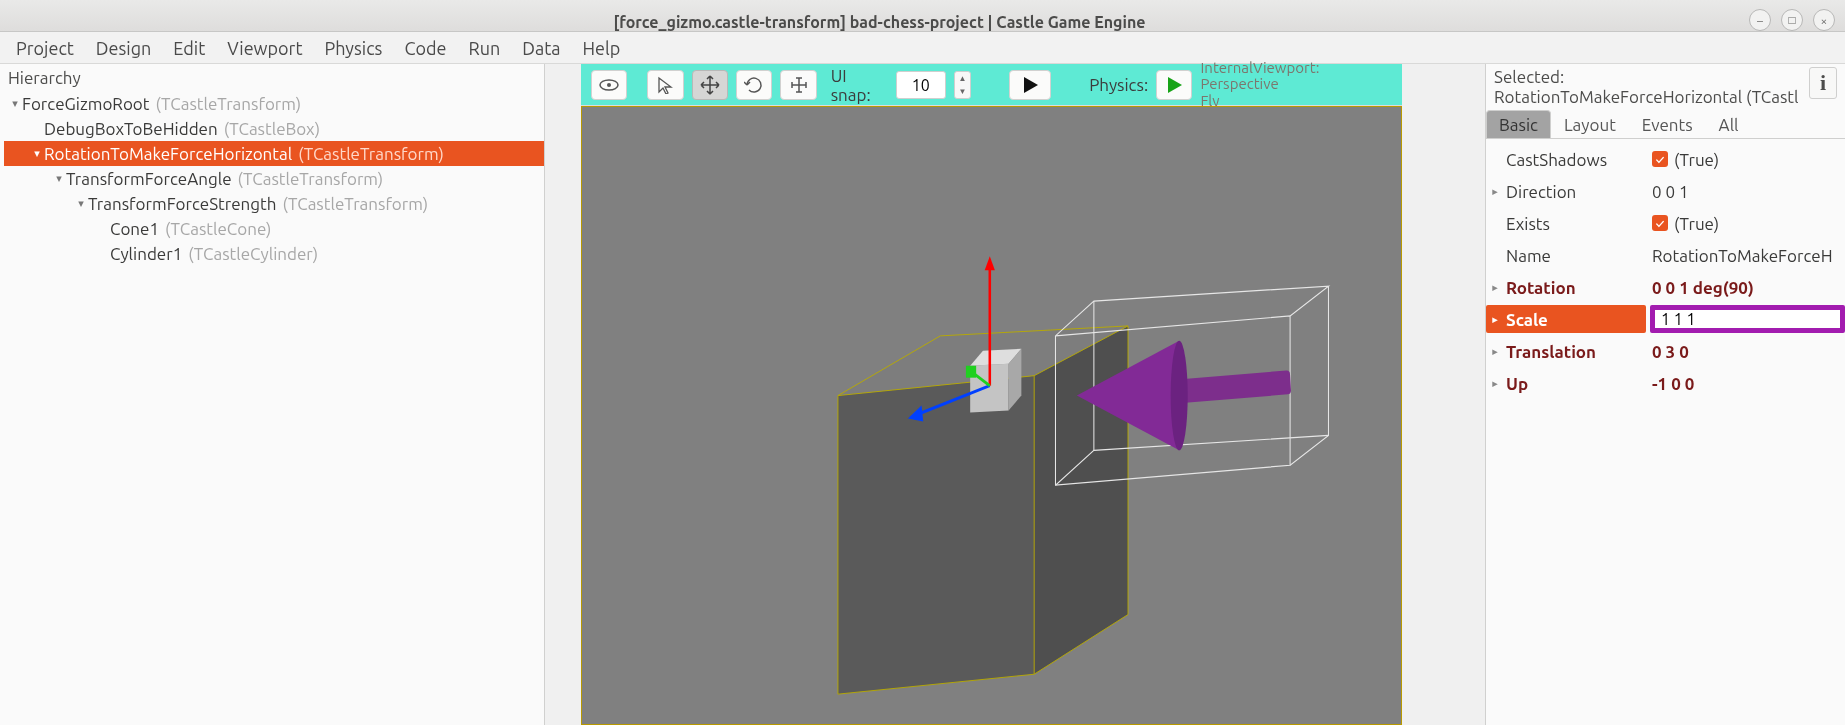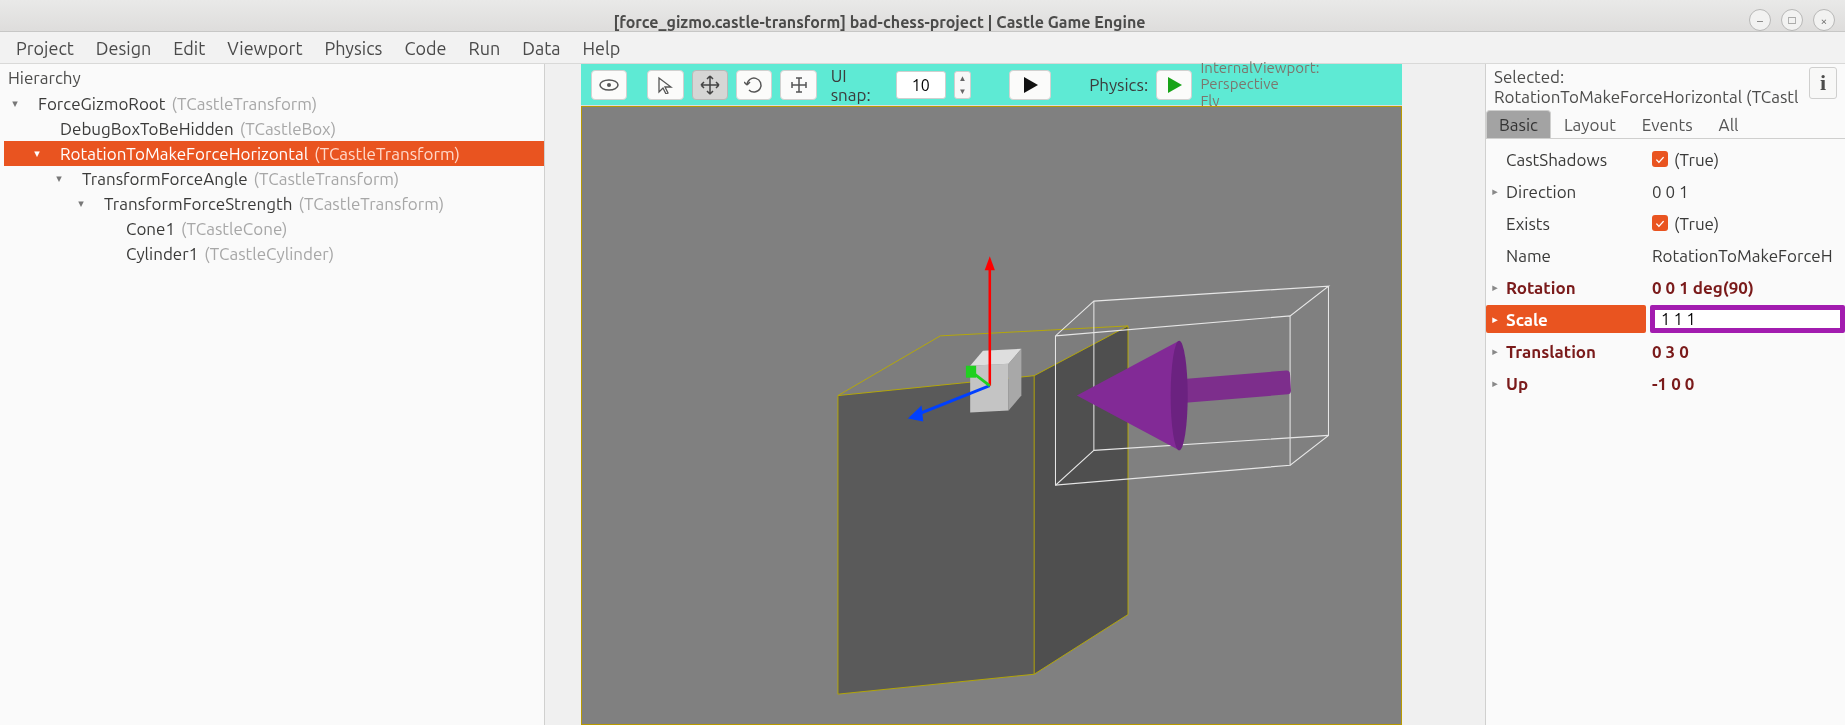--- a/index.html
+++ b/index.html
@@ -17,21 +17,21 @@
 
   
   .main { display: flex; height: calc(725px - 64px); width: 100%; gap: 36px; }
 
   
   .hierarchy { width: 545px; border-right: 1px solid #d0d0cf; background: #fafafa; display: flex; flex-direction: column; }
   .hierarchy-header { padding: 4px 8px; font-size: 17px; color: #4c4c4b; }
   .tree { padding: 0 0 0 4px; }
   .tree-row { display: flex; align-items: center; height: 25px; font-size: 17px; white-space: nowrap; }
   .tree-row .tw { display: inline-block; width: 14px; text-align: center; color: #777; font-size: 11px; }
-  .tree-row .name { color: #3a3a39; margin-left: 16px; }
+  .tree-row .name { color: #3a3a39; }
   .tree-row .type { color: #a7a7a7; margin-left: 6px; }
   .tree-row.selected { background: #e95420; color: #fff; }
   .tree-row.selected .name { color: #fff; }
   .tree-row.selected .type { color: #ffd8c9; }
   .tree-row.selected .tw { color: #fff; }
   .indent0 { padding-left: 4px; }
   .indent1 { padding-left: 26px; }
   .indent2 { padding-left: 48px; }
   .indent3 { padding-left: 70px; }
   .indent4 { padding-left: 92px; }

